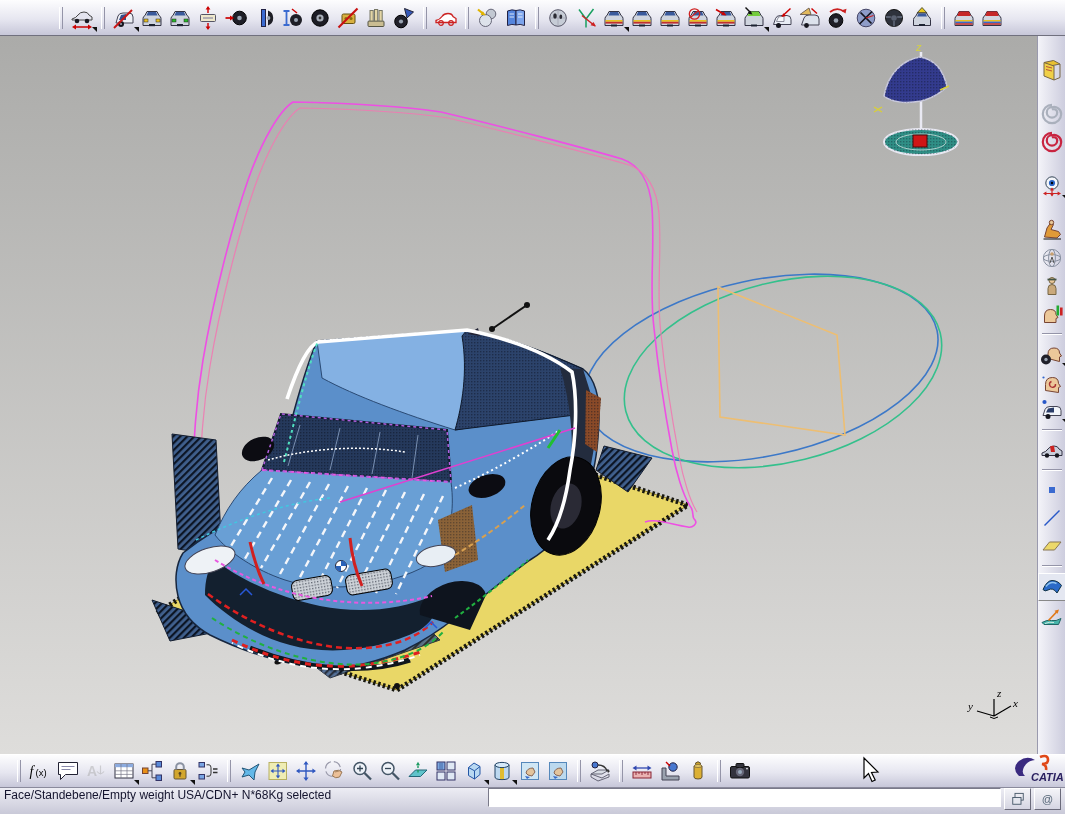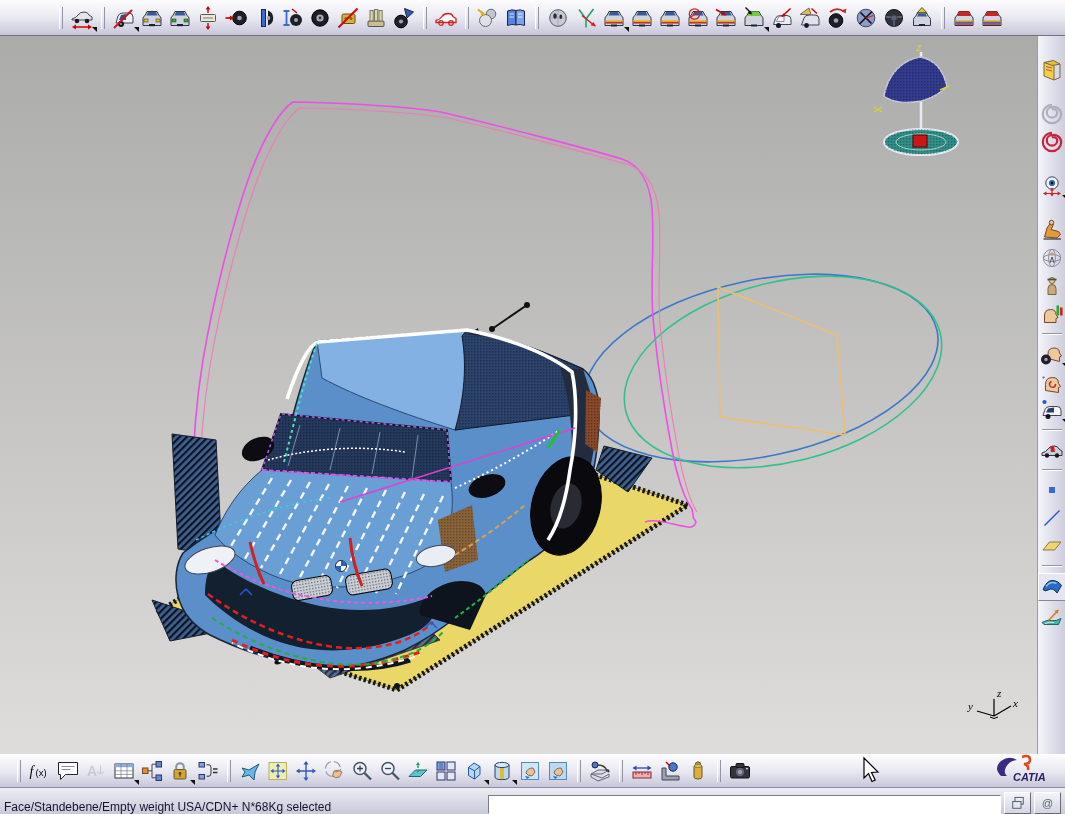--- a/index.html
+++ b/index.html
@@ -15,23 +15,23 @@
   .tb-btn.disabled{opacity:.45;filter:grayscale(1);}
   .tb-btn.active{border:1px solid;border-color:#fff #888 #888 #fff;background:#e4e7f1;}
   .dd{position:absolute;right:-2px;bottom:-1px;width:0;height:0;border-top:5px solid #111;border-left:5px solid transparent;}
   .main{display:flex;height:718px;}
   .viewport{width:1037px;height:718px;position:relative;background:#b8b8b6;}
   .viewport svg{position:absolute;left:0;top:0;}
   .right-toolbar{width:28px;height:718px;display:flex;flex-direction:column;align-items:center;background:linear-gradient(90deg,#f4f4f9,#cdcdde);border-left:1px solid #9a9aae;box-sizing:border-box;padding-top:20px;}
   .right-toolbar .tb-btn{margin:1px 0;}
   .tb-gap{height:16px;flex:none;}
   .tb-vsep{width:20px;height:0;border-top:1px solid #9494a8;border-bottom:1px solid #fff;margin:5px 0;flex:none;}
-  .logo{margin-left:auto;margin-right:18px;flex:none;}
+  .logo{margin-left:auto;margin-right:0;flex:none;}
   .cursor{position:absolute;left:858px;top:1px;pointer-events:none;}
-  .status-bar{height:26px;display:flex;align-items:flex-end;background:linear-gradient(#ededf4,#c9c9d8);font-size:12px;color:#14142e;padding:0 4px;box-sizing:border-box;}
+  .status-bar{height:26px;display:flex;align-items:flex-start;background:linear-gradient(#ededf4,#c9c9d8);font-size:12px;color:#14142e;padding:0 4px;box-sizing:border-box;}
   .sb-msg{white-space:nowrap;flex:none;}
   .cmd-input{margin-left:auto;width:505px;height:17px;border:1px solid;border-color:#7a7a8a #fff #fff #7a7a8a;background:#fff;font-size:11px;padding:0 3px;flex:none;font-family:"Liberation Sans",sans-serif;}
   .sb-btn{width:25px;height:20px;margin-left:3px;border:1px solid;border-color:#fff #6a6a7a #6a6a7a #fff;background:linear-gradient(#f4f4f8,#d5d5e2);display:flex;align-items:center;justify-content:center;flex:none;}
   .sb-btn svg{width:20px;height:18px;}
 </style>
 </head>
 <body>
 
 <div class="tbar top-toolbar">
   <div class="spacer-lead"></div>

